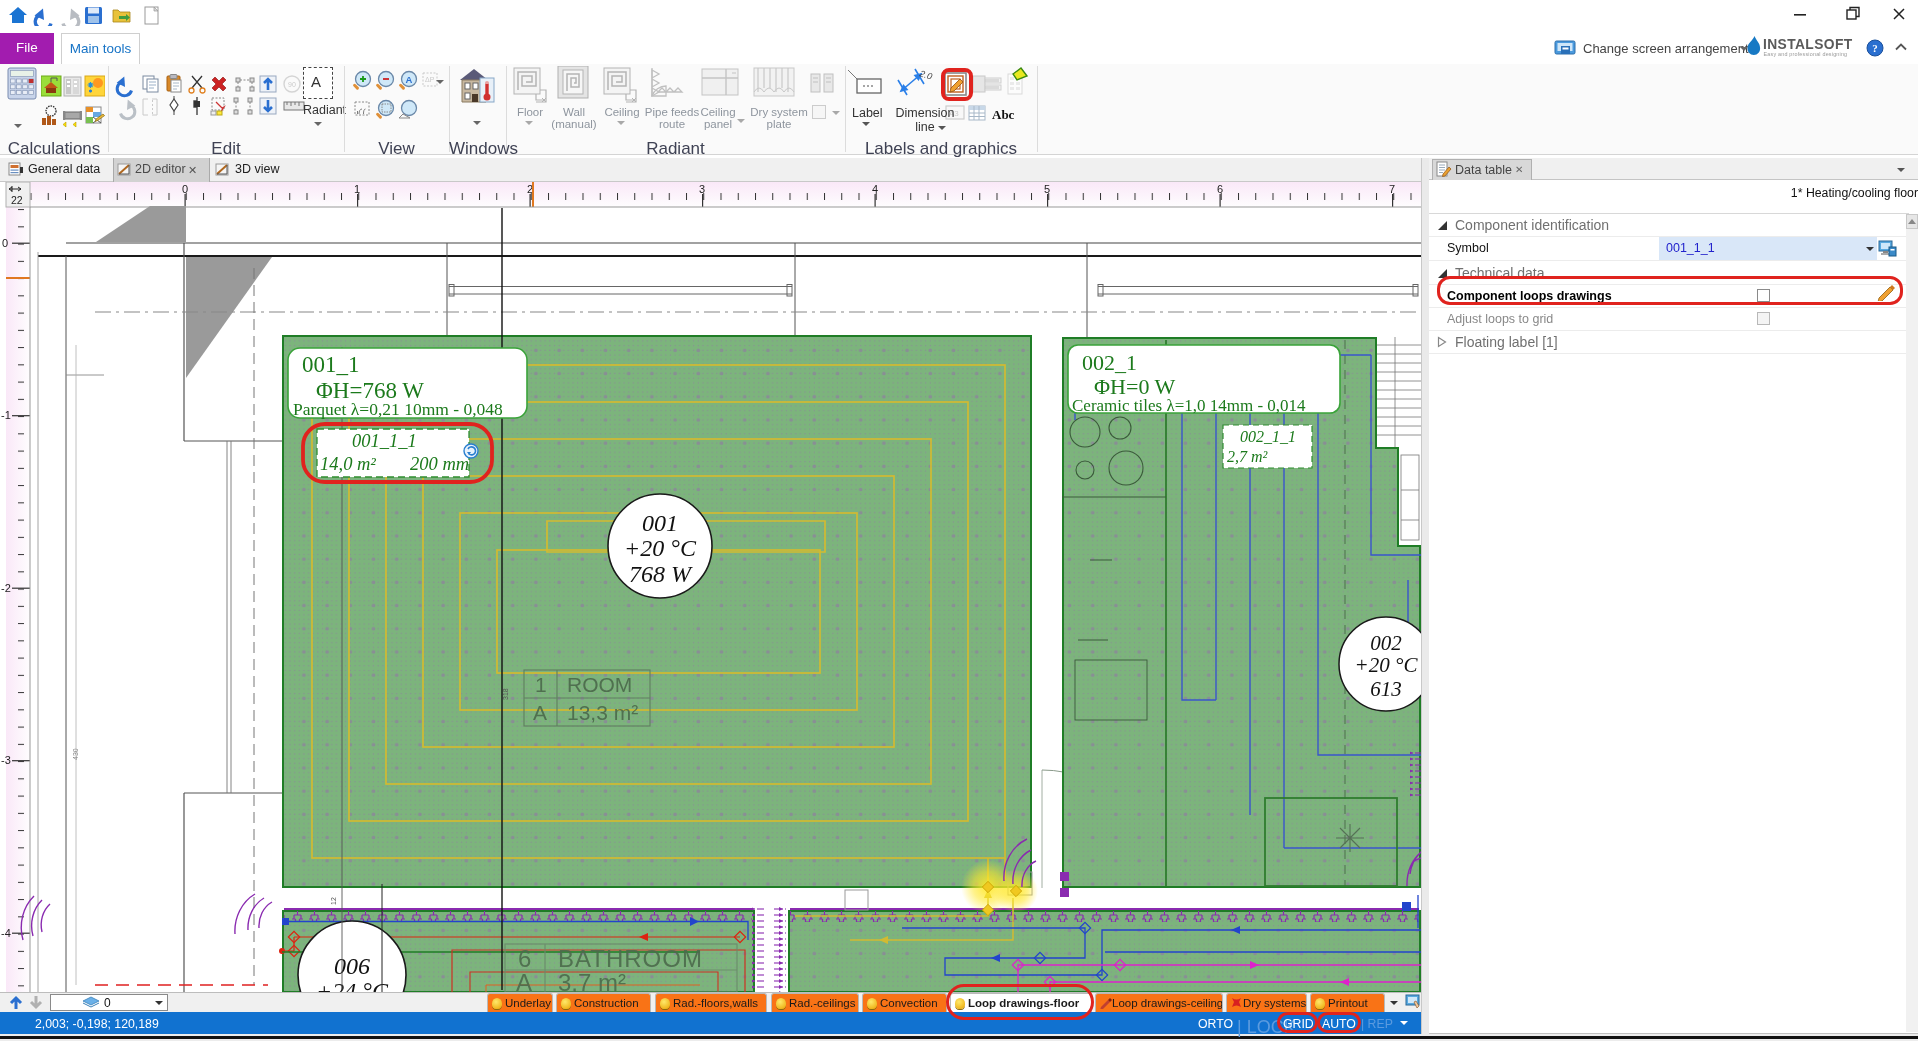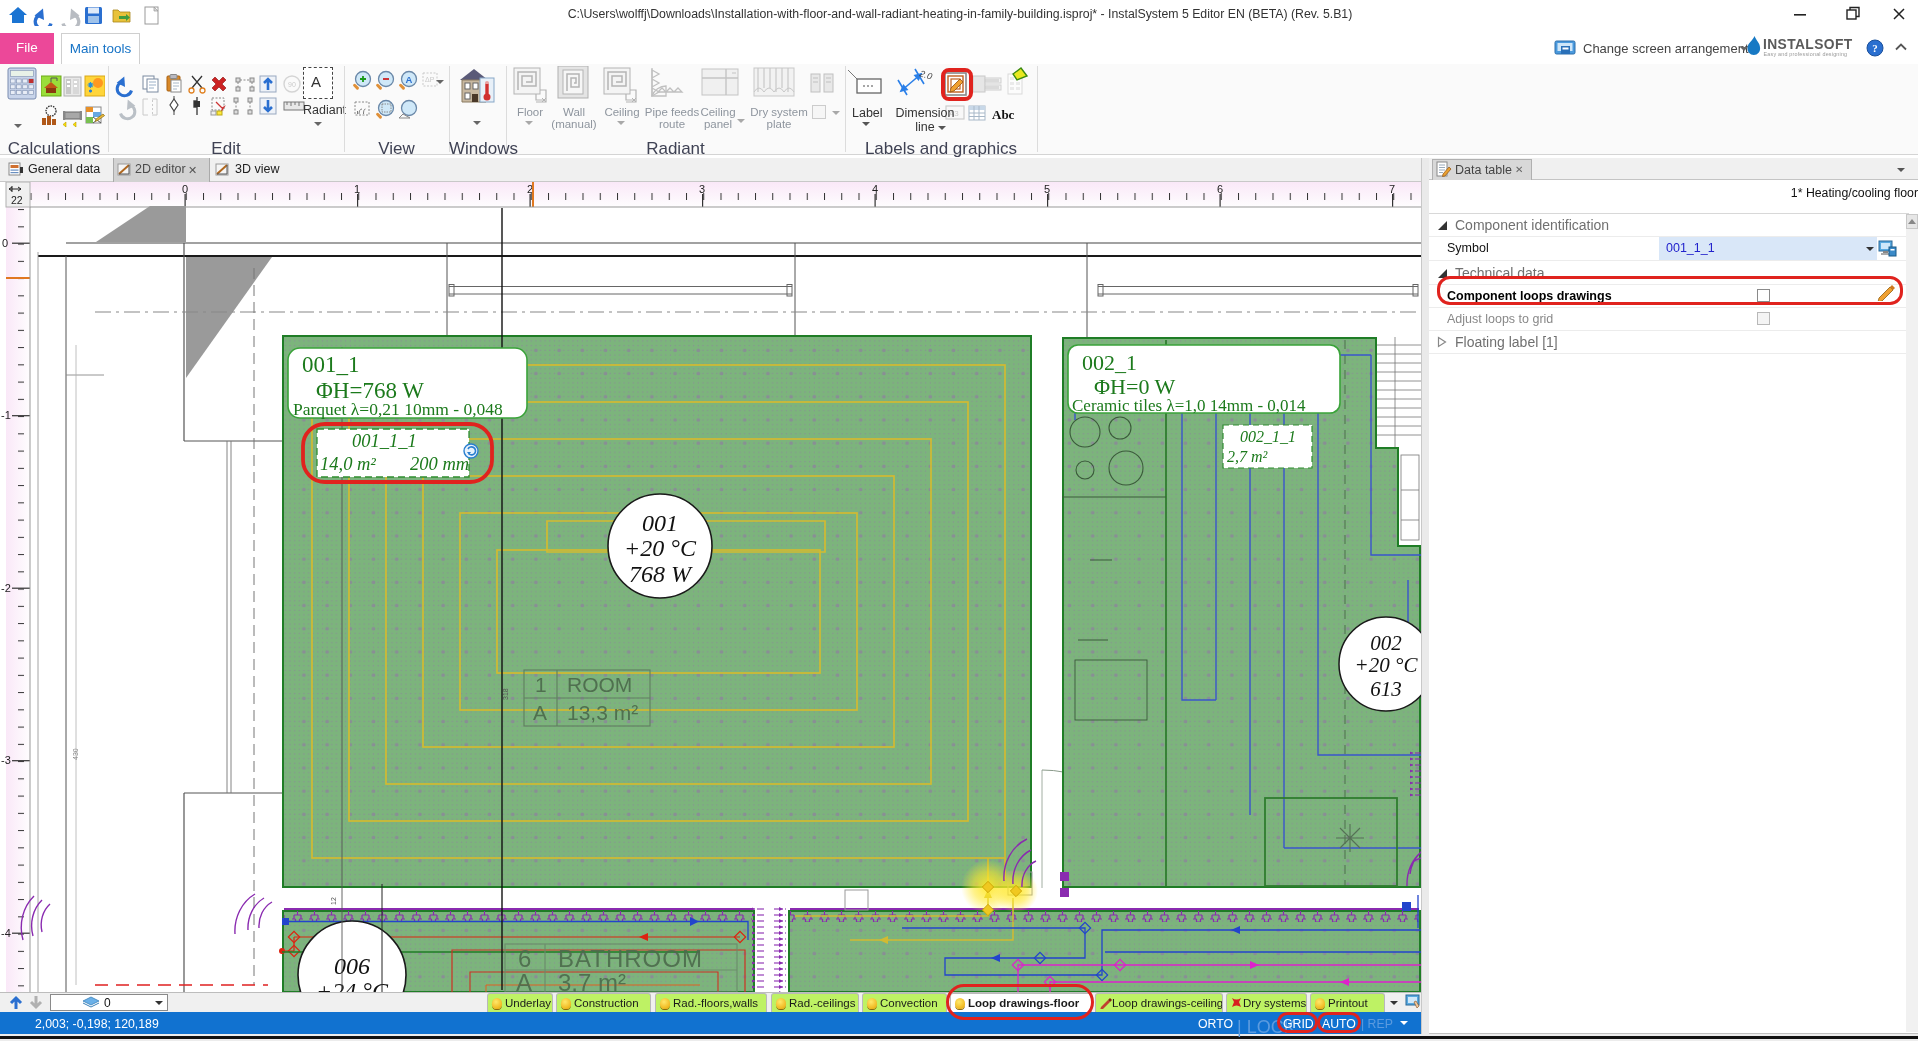--- a/index.html
+++ b/index.html
@@ -1,34 +1,34 @@
 <!DOCTYPE html>
 <html><head><meta charset="utf-8"><style>
 *{margin:0;padding:0;box-sizing:border-box}
 html,body{width:1918px;height:1041px;overflow:hidden;background:#fff;font-family:"Liberation Sans",sans-serif}
 .ab{position:absolute}
 .ic{position:absolute;display:block}
 #titlebar{left:0;top:0;width:1918px;height:30px;background:#fff}
 #title{left:400px;top:7px;z-index:5;width:1120px;text-align:center;font-size:12.3px;color:#333;white-space:nowrap}
 #tabrow{left:0;top:30px;width:1918px;height:34px;background:#fff}
-#filetab{left:0;top:33px;width:54px;height:31px;background:#ec4899;color:#fff;font-size:13.5px;text-align:center;line-height:30px}
+#filetab{left:0;top:33px;width:54px;height:31px;background:#a21caf;color:#fff;font-size:13.5px;text-align:center;line-height:30px}
 #maintab{left:61px;top:33px;width:79px;height:32px;background:#fff;border:1px solid #cfcfcf;border-bottom:none;color:#1673c6;font-size:13.5px;text-align:center;line-height:29px}
 #ribbon{left:0;top:64px;width:1918px;height:91px;background:#fafafa;border-bottom:1px solid #d4d4d4}
 .gsep{position:absolute;top:66px;width:1px;height:86px;background:#dcdcdc}
 .gcap{position:absolute;top:139px;font-size:17px;color:#3f4254;text-align:center}
 .rlbl{position:absolute;font-size:11.5px;color:#8e959e;text-align:center;line-height:12px}
 .caret{position:absolute;width:0;height:0;border-left:4px solid transparent;border-right:4px solid transparent;border-top:4px solid #666}
 .caretg{position:absolute;width:0;height:0;border-left:4px solid transparent;border-right:4px solid transparent;border-top:4px solid #a8a8a8}
 #doctabs{left:0;top:158px;width:1918px;height:24px;background:#f0f0f0;border-bottom:1px solid #c8c8c8}
 .dtab{position:absolute;top:158px;height:24px;font-size:12.5px;color:#222;line-height:23px}
 #rightpanel{left:1421px;top:158px;width:497px;height:876px;background:#fff}
 #layerbar{left:0;top:992px;width:1421px;height:20px;background:#f0f0f0;border-top:1px solid #bdbdbd}
 #statusbar{left:0;top:1012px;width:1421px;height:22px;background:#1172d0;color:#fff;font-size:12px}
 #bottomstrip{left:0;top:1034px;width:1918px;height:7px;background:#ececec}
-.btab{position:absolute;top:993px;height:20px;background:#bef264;border:1px solid #b9b9b9;border-bottom:none;border-radius:3px 3px 0 0;font-size:11.5px;color:#1a1a1a;line-height:19px;padding:0 3px 0 17px;white-space:nowrap;overflow:hidden}
+.btab{position:absolute;top:993px;height:20px;background:#f97316;border:1px solid #b9b9b9;border-bottom:none;border-radius:3px 3px 0 0;font-size:11.5px;color:#1a1a1a;line-height:19px;padding:0 3px 0 17px;white-space:nowrap;overflow:hidden}
 .bulb{position:absolute;left:4px;top:4px;width:10px;height:11px;border-radius:50% 50% 40% 40%;background:radial-gradient(circle at 40% 35%,#ffe86a,#f0b820 70%,#c89010);box-shadow:0 1px 0 #8a6a10}
 .redring{position:absolute;border:3.5px solid #e0231e;border-radius:18px;background:transparent;z-index:50}
 .sech{font-size:14px;color:#707070}
 </style></head>
 <body>
 
 <div class="ab" id="titlebar">
 <svg class="ic" style="left:6px;top:4px" width="160" height="22" viewBox="0 0 160 22">
  <path d="M12 3 L21 11 L18 11 L18 19 L6 19 L6 11 L3 11 Z" fill="#1b74d2"></path>
  <g transform="translate(30,4)">
@@ -40,21 +40,20 @@
         <path d="M11 0.5 L19.5 7.5 L10 12 Z" fill="#b8bcc2"></path>
       </g>
  <rect x="79" y="3" width="17" height="17" rx="1.5" fill="#2a6fd0"></rect>
       <rect x="82" y="3.5" width="11" height="6" fill="#dfeaf8"></rect>
       <rect x="82" y="12" width="11" height="7" fill="#9fc2ea"></rect>
  <path d="M107 18 L107 6 L112 6 L114 8 L124 8 L124 18 Z" fill="#e8c23a" stroke="#a8861a" stroke-width="0.8"></path>
       <path d="M113 12 L120 12 L120 10 L124 13.5 L120 17 L120 15 L113 15 Z" fill="#3f9c3f"></path>
  <rect x="139" y="3" width="13" height="17" fill="#fff" stroke="#9a9a9a"></rect>
       <path d="M148 3 L152 7 L148 7 Z" fill="#d8d8d8" stroke="#9a9a9a" stroke-width="0.7"></path>
 </svg>
-<div class="ab" id="title">C:\Users\wolffj\Downloads\Installation-with-floor-and-wall-radiant-heating-in-family-building.isproj* - InstalSystem 5 Editor EN (BETA) (Rev. 5.B1)</div>
 <svg class="ic" style="left:1790px;top:6px" width="120" height="18" viewBox="0 0 120 18">
  <rect x="4" y="8" width="12" height="1.6" fill="#222"></rect>
  <rect x="57" y="4" width="9" height="9" fill="none" stroke="#222" stroke-width="1.4"></rect>
       <path d="M60 4 L60 1.5 L69 1.5 L69 10.5 L66 10.5" fill="none" stroke="#222" stroke-width="1.4"></path>
  <path d="M104 3 L114 13 M114 3 L104 13" stroke="#222" stroke-width="1.5"></path>
 </svg>
 </div>
 
 <div class="ab" id="tabrow"></div>
 <div class="ab" id="filetab">File</div>

